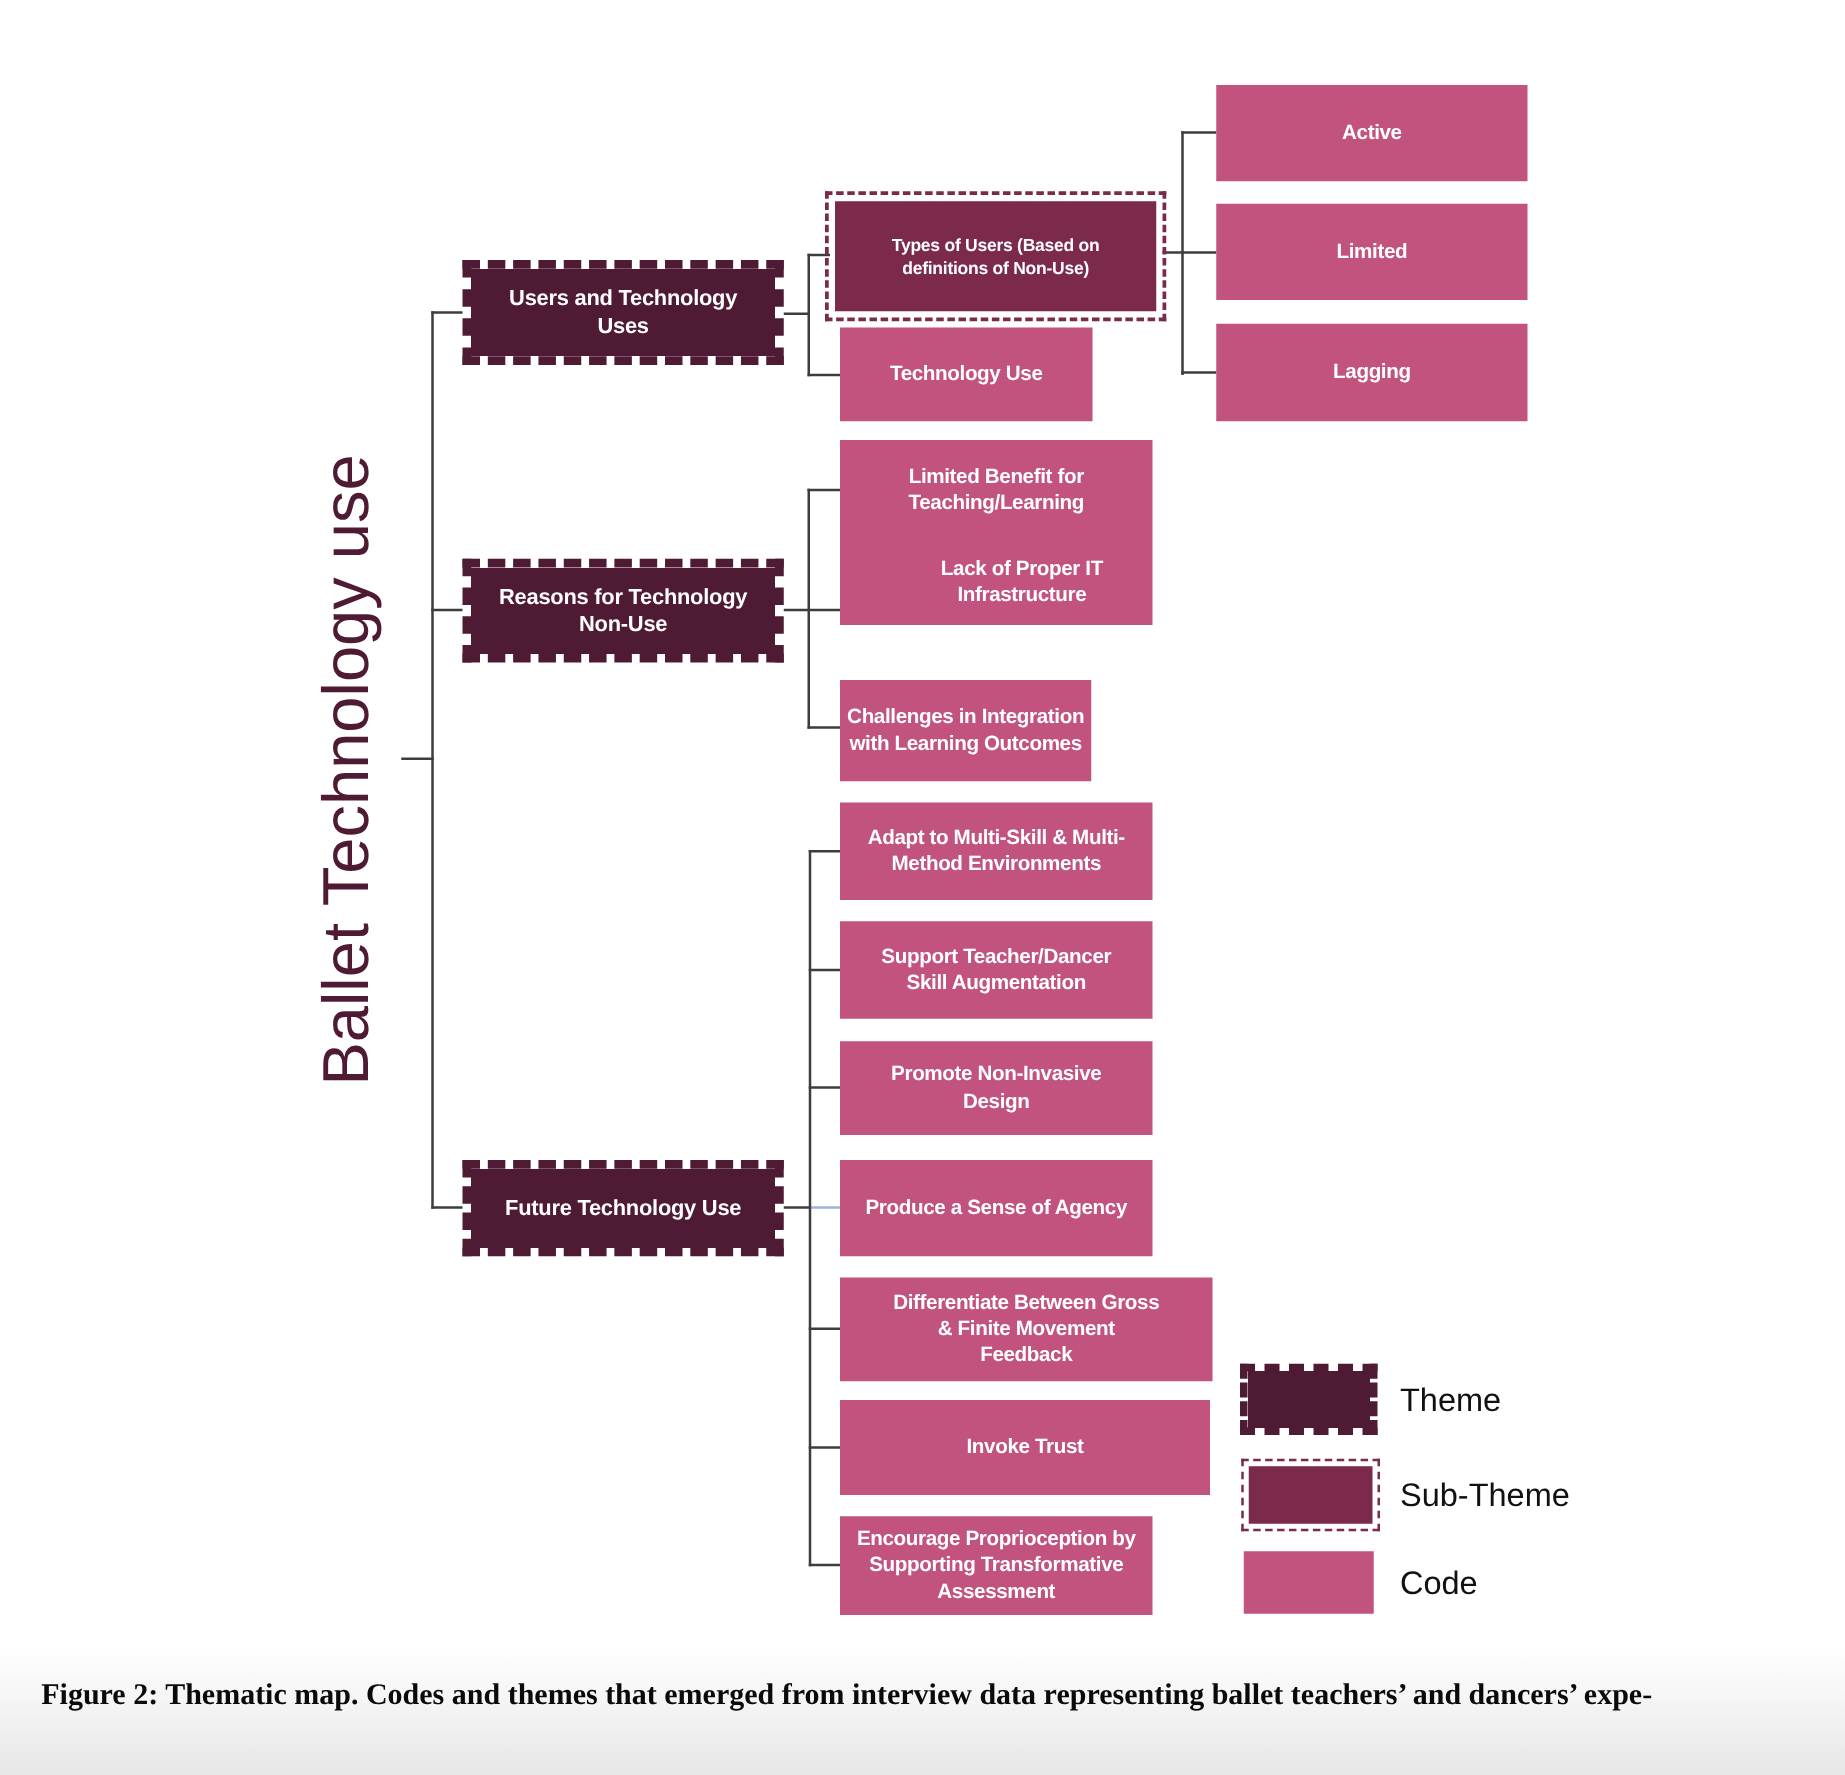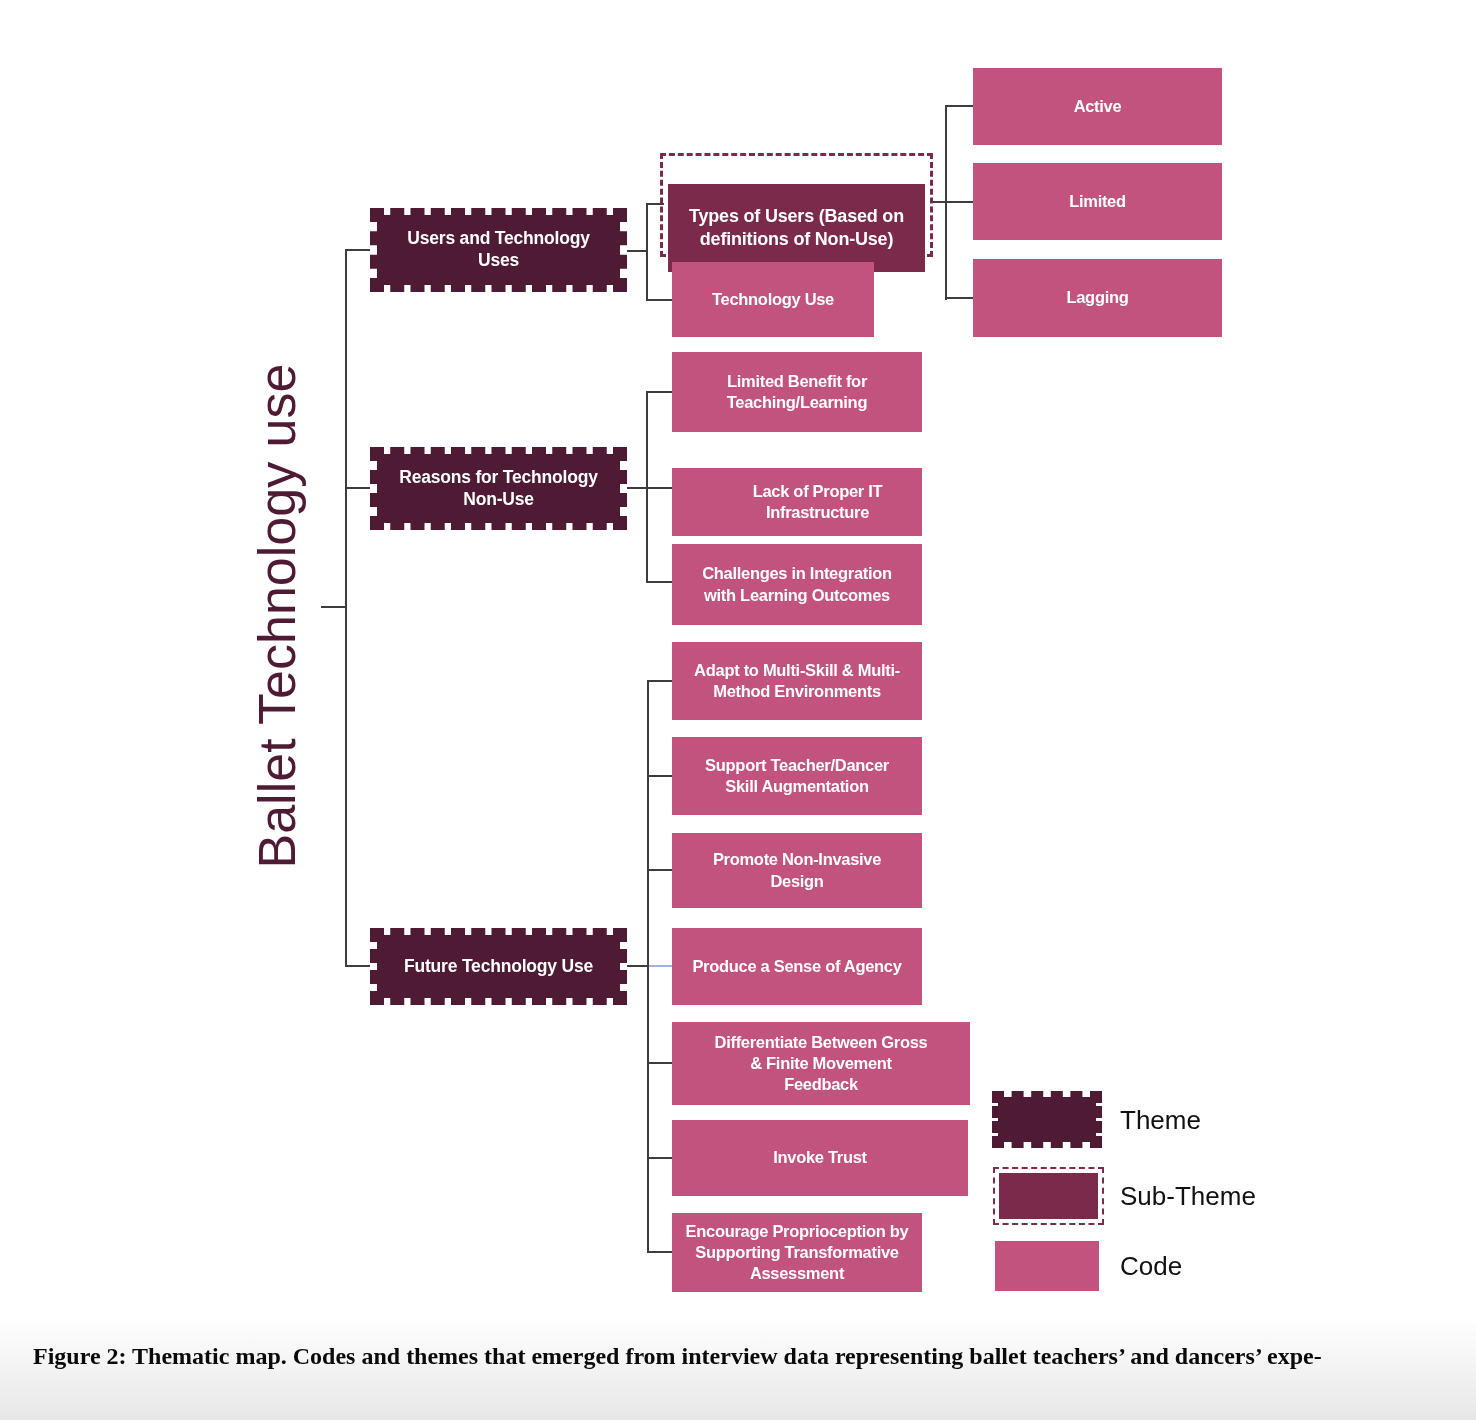--- a/index.html
+++ b/index.html
@@ -12,21 +12,21 @@
   .box{position:absolute;display:flex;align-items:center;justify-content:center;
        text-align:center;color:#ffffff;font-weight:700;box-sizing:border-box;}
   .lbl{white-space:pre;}
   .theme{background:var(--theme-fill);border:7px dashed var(--theme-fill);
          background-clip:padding-box;font-size:17.5px;line-height:1.25;letter-spacing:-0.2px;}
   .code{background:var(--code-fill);font-size:16.5px;line-height:1.28;letter-spacing:-0.3px;}
   .sub-wrap{position:absolute;border:3px dashed var(--subtheme-fill);box-sizing:border-box;
             padding:5px;}
   .sub-fill{width:100%;height:100%;background:var(--subtheme-fill);display:flex;
             align-items:center;justify-content:center;text-align:center;color:#fff;
-            font-weight:700;font-size:18px;line-height:1.3;letter-spacing:-0.2px;margin-top:23px;}
+            font-weight:700;font-size:14px;line-height:1.3;letter-spacing:-0.2px;}
   .root-title{position:absolute;left:-23px;top:585px;width:600px;height:62px;line-height:62px;
               transform:rotate(-90deg);font-size:52px;font-weight:500;color:var(--title-color);
               text-align:center;white-space:nowrap;}
   .legend-theme-swatch{position:absolute;box-sizing:border-box;background:var(--theme-fill);
               border:6px dashed var(--theme-fill);background-clip:padding-box;}
   .legend-sub-wrap{position:absolute;box-sizing:border-box;border:2px dashed var(--subtheme-fill);
               padding:4px;}
   .legend-sub-fill{width:100%;height:100%;background:var(--subtheme-fill);}
   .legend-code-swatch{position:absolute;background:var(--code-fill);}
   .legend-label{position:absolute;font-size:26px;color:#111;line-height:32px;}
@@ -93,25 +93,25 @@
     </div>
   </div>
 
   <div class="box code" style="left:672px;top:262px;width:202px;height:75px;">
     <span class="lbl">Technology Use</span>
   </div>
   <div class="box code" style="left:672px;top:352px;width:250px;height:80px;">
     <span class="lbl">Limited Benefit for
 Teaching/Learning</span>
   </div>
-  <div class="box code" style="left:672px;top:468px;width:250px;height:68px;padding-left:41px;">
+  <div class="box code" style="left:672px;top:432px;width:250px;height:68px;padding-left:41px;">
     <span class="lbl">Lack of Proper IT
 Infrastructure</span>
   </div>
-  <div class="box code" style="left:672px;top:544px;width:250px;height:81px;">
+  <div class="box code" style="left:672px;top:544px;width:201px;height:81px;">
     <span class="lbl">Challenges in Integration
 with Learning Outcomes</span>
   </div>
   <div class="box code" style="left:672px;top:642px;width:250px;height:78px;">
     <span class="lbl">Adapt to Multi-Skill &amp; Multi-
 Method Environments</span>
   </div>
   <div class="box code" style="left:672px;top:737px;width:250px;height:78px;">
     <span class="lbl">Support Teacher/Dancer
 Skill Augmentation</span>

